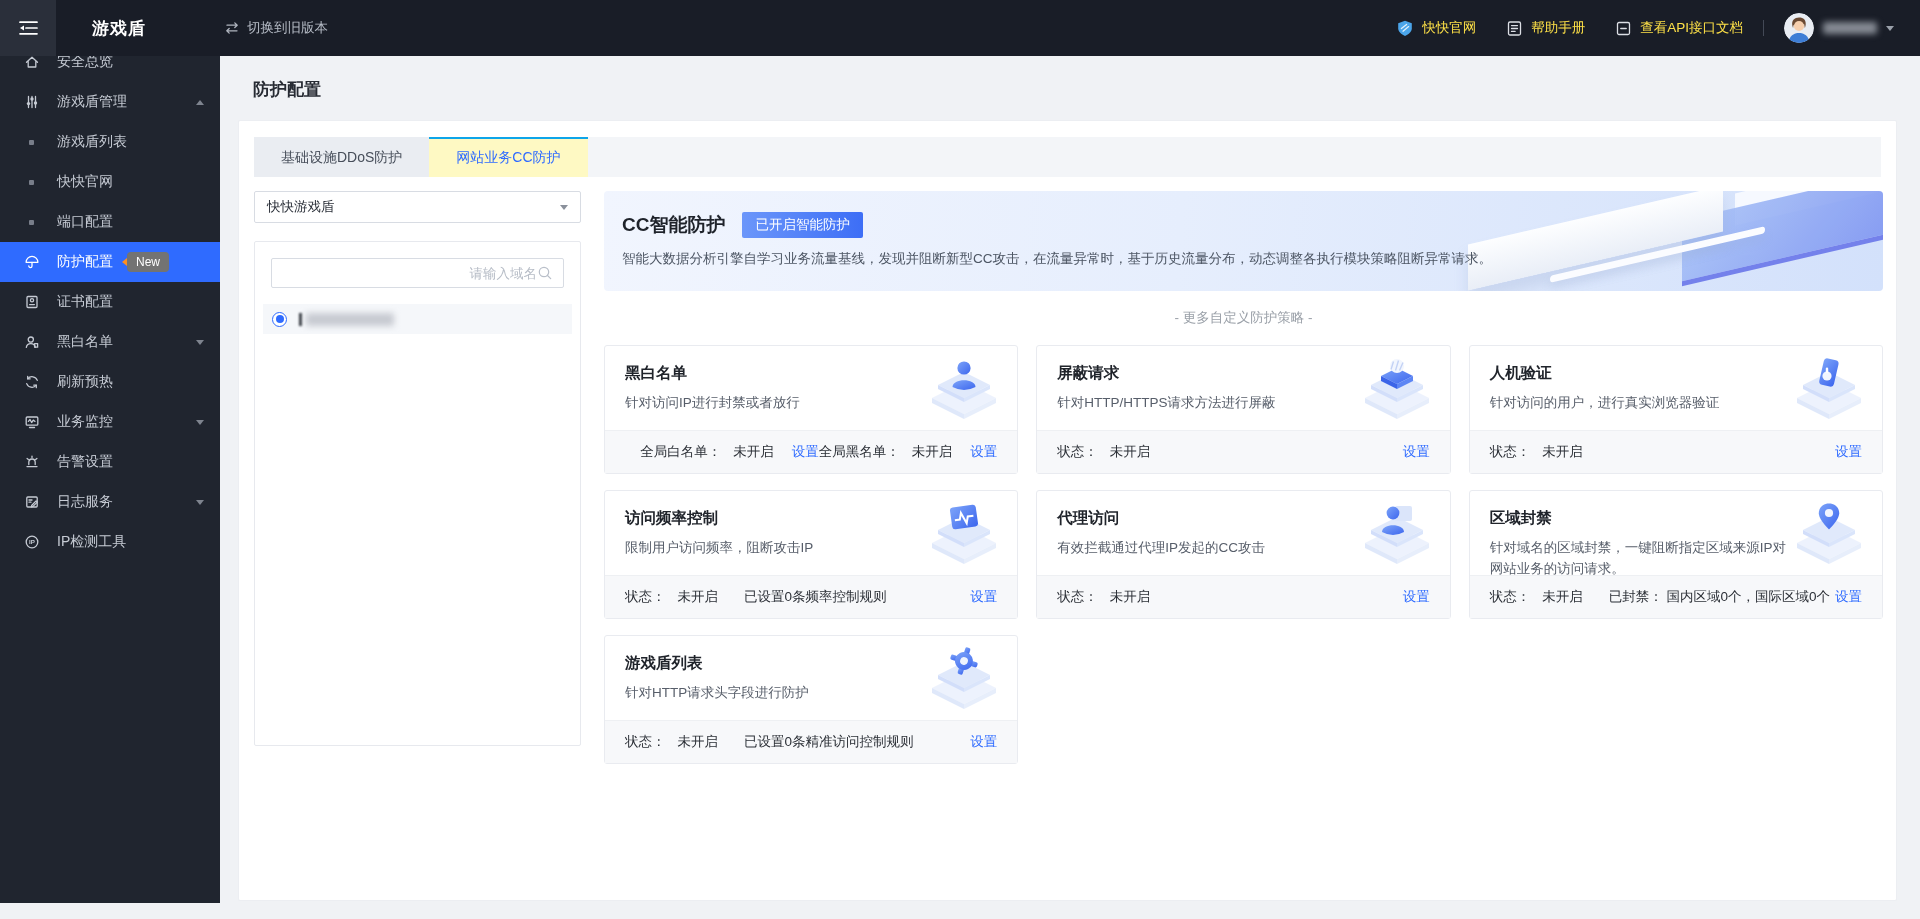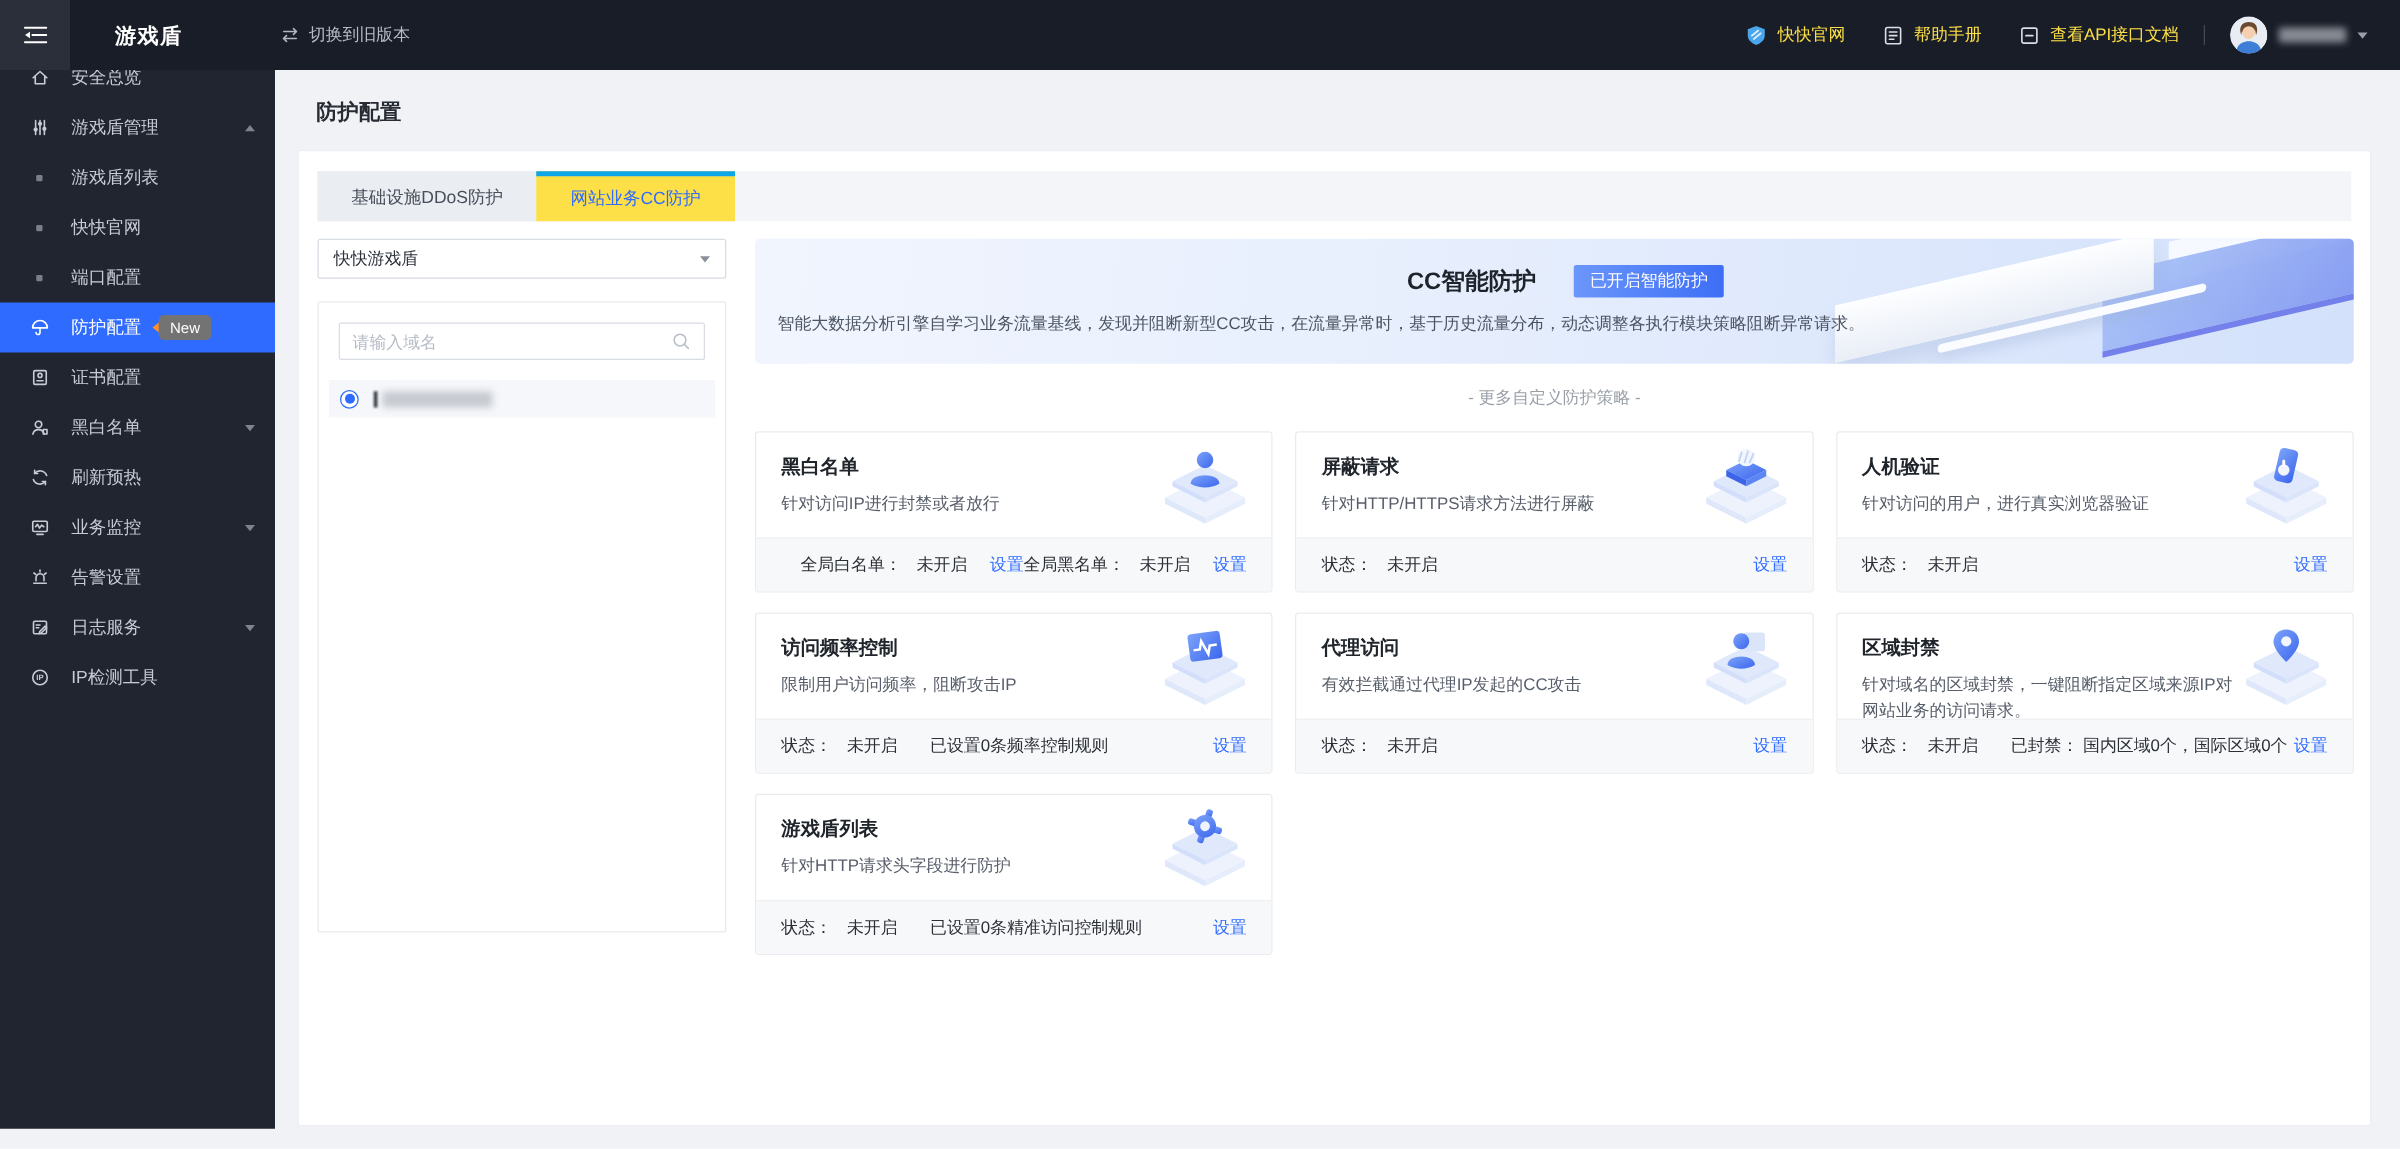--- a/index.html
+++ b/index.html
@@ -32,38 +32,38 @@
   .side-caret { margin-left:auto; width:0; height:0; }
   .side-caret.up { border-left:4.5px solid transparent; border-right:4.5px solid transparent; border-bottom:5px solid #7e848f; }
   .side-caret.down { border-left:4.5px solid transparent; border-right:4.5px solid transparent; border-top:5px solid #7e848f; }
 
   
   .page-title { position:absolute; left:253px; top:78px; font-size:17px; font-weight:600; color:#272b33; }
   .main-card { position:absolute; left:238px; top:120px; width:1659px; height:781px; background:#fff; border:1px solid #eceef2; border-radius:2px; }
 
   .tabs { position:absolute; left:15px; top:16px; right:15px; height:40px; background:#f3f5f8; display:flex; }
   .tab { display:flex; align-items:center; padding:0 27px; font-size:14px; color:#474e5a; cursor:pointer; background:#eaedf2; border-top:2px solid transparent; }
-  .tab.active { background:#fde047; color:#2f6bff; border-top:4px solid #0ea5e9; }
+  .tab.active { background:#fef9c3; color:#2f6bff; border-top:2px solid #0ea5e9; }
 
   .select-box { position:absolute; left:15px; top:70px; width:327px; height:32px; border:1px solid #d8dce3; border-radius:2px; display:flex; align-items:center; padding:0 12px; font-size:13.5px; color:#2c313a; cursor:pointer; background:#fff; }
   .dd-caret { margin-left:auto; width:0; height:0; border-left:4.5px solid transparent; border-right:4.5px solid transparent; border-top:5.5px solid #8a909b; }
 
   .list-panel { position:absolute; left:15px; top:120px; width:327px; height:505px; border:1px solid #e7e9ee; border-radius:2px; background:#fff; }
   .search-box { margin:16px; height:30px; border:1px solid #d8dce3; border-radius:2px; display:flex; align-items:center; padding:0 10px; }
-  .search-box input { flex:1; border:none; outline:none; font-size:13.5px; color:#333; background:transparent; font-family:inherit; }
+  .search-box input { flex:1; border:none; outline:none; font-size:13.5px; color:#333; background:transparent; font-family:inherit;text-align:right; }
   .search-box input::placeholder { color:#b6bcc6; }
   .domain-row { margin:0 8px; height:30px; background:#f5f7fa; display:flex; align-items:center; padding:0 9px; cursor:pointer; }
   .radio { width:15px; height:15px; border:1.5px solid #2f6bff; border-radius:50%; position:relative; flex:none; background:#fff; }
   .radio::after { content:""; position:absolute; inset:2.5px; border-radius:50%; background:#2f6bff; }
   .blur-tick { width:3px; height:13px; background:#3a3f46; filter:blur(1px); margin-left:12px; }
   .blur-domain { width:88px; height:13px; background:#c7cad1; filter:blur(3px); margin-left:4px; border-radius:2px; }
 
   .right-col { position:absolute; left:365px; top:70px; width:1279px; }
   .banner { position:relative; height:100px; border-radius:4px; overflow:hidden; background:linear-gradient(95deg,#f1f5fe 0%,#e6eefd 45%,#d3e1fb 100%); }
-  .b-row { display:flex; align-items:center; gap:30px; padding:21px 0 0 18px; position:relative; z-index:2;justify-content:center; }
+  .b-row { display:flex; align-items:center; gap:17px; padding:21px 0 0 18px; position:relative; z-index:2; }
   .b-title { font-size:19px; font-weight:700; color:#1f232b; }
   .b-badge { background:linear-gradient(90deg,#6b96fa,#3d6ef6); color:#fff; font-size:13.5px; height:26px; display:flex; align-items:center; padding:0 13px; border-radius:2px; }
   .b-desc { padding:12px 0 0 18px; font-size:13.5px; color:#4c5563; position:relative; z-index:2; }
   .ill { position:absolute; right:0; top:0; width:470px; height:100px; pointer-events:none; }
   .slab-top { position:absolute; right:-12px; top:-16px; width:160px; height:32px; background:#f6f9ff; transform:skewY(-13deg); }
   .slab-blue { position:absolute; right:-34px; top:2px; width:235px; height:66px; background:linear-gradient(135deg,#aac4f8,#7d93f0); border-bottom:5px solid #6c79ea; transform:skewY(-13deg); opacity:.92; }
   .slab-white { position:absolute; right:160px; top:24px; width:255px; height:46px; background:linear-gradient(180deg,#fdfeff,#e9eef7); transform:skewY(-13deg); box-shadow:0 12px 14px rgba(150,170,210,.28); }
   .stick { position:absolute; right:118px; top:60px; width:215px; height:7px; border-radius:4px; background:#fbfcff; transform:skewY(-13deg); box-shadow:0 6px 8px rgba(150,170,210,.25); }
 
   .more-divider { margin-top:18px; height:20px; text-align:center; font-size:13.5px; color:#9aa0a8; }

